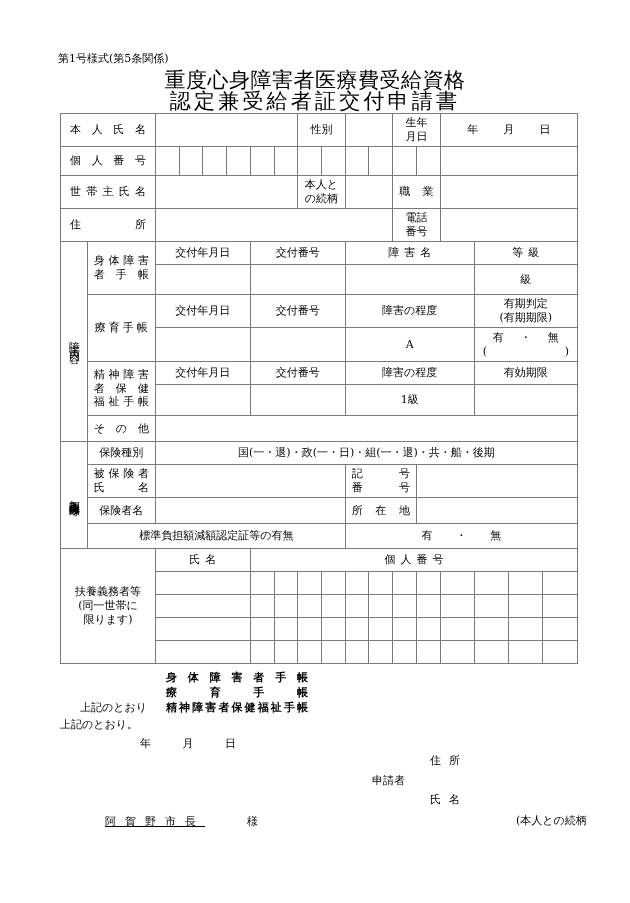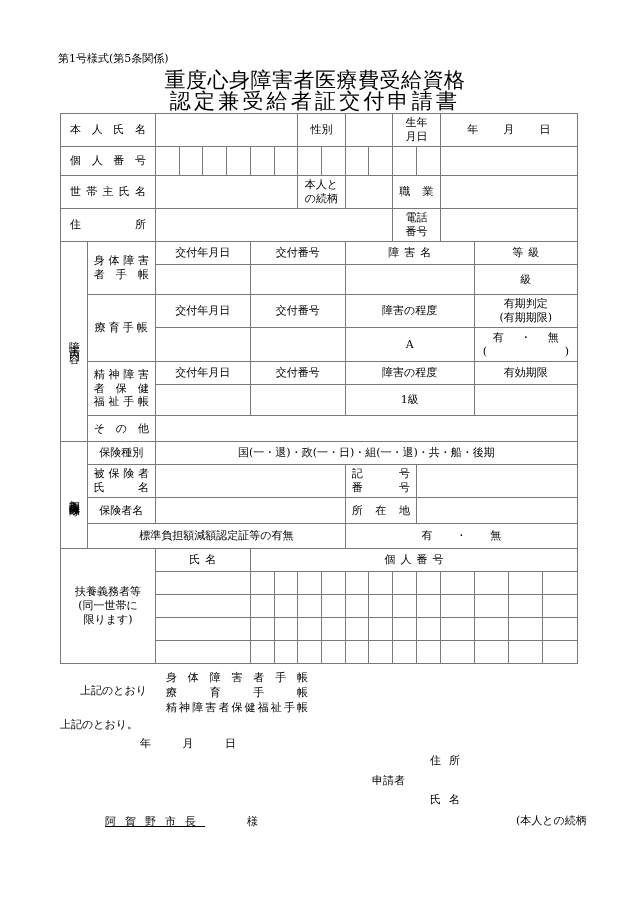--- a/index.html
+++ b/index.html
@@ -112,31 +112,32 @@
     width: 520px;
     font-size: 11px;
     line-height: 1.0;
   }
   .stmt {
     position: relative;
     height: 47px;
   }
   .stmt .lead {
     position: absolute;
-    left: 20px; top: 17px;
+    left: 20px; top: 34px;
   }
   .stmt .books {
     position: absolute;
     left: 106px; top: 2px;
     width: 142px;
   }
   .stmt .books div {
     line-height: 15px;
     text-align: justify;
     text-align-last: justify;
+    font-weight: bold;
   }
   .stmt .tail {
     position: absolute;
     left: 258px; top: 17px;
     white-space: nowrap;
   }
   .stmt2 {
     position: absolute;
     left: 0px; top: 51px;
   }

